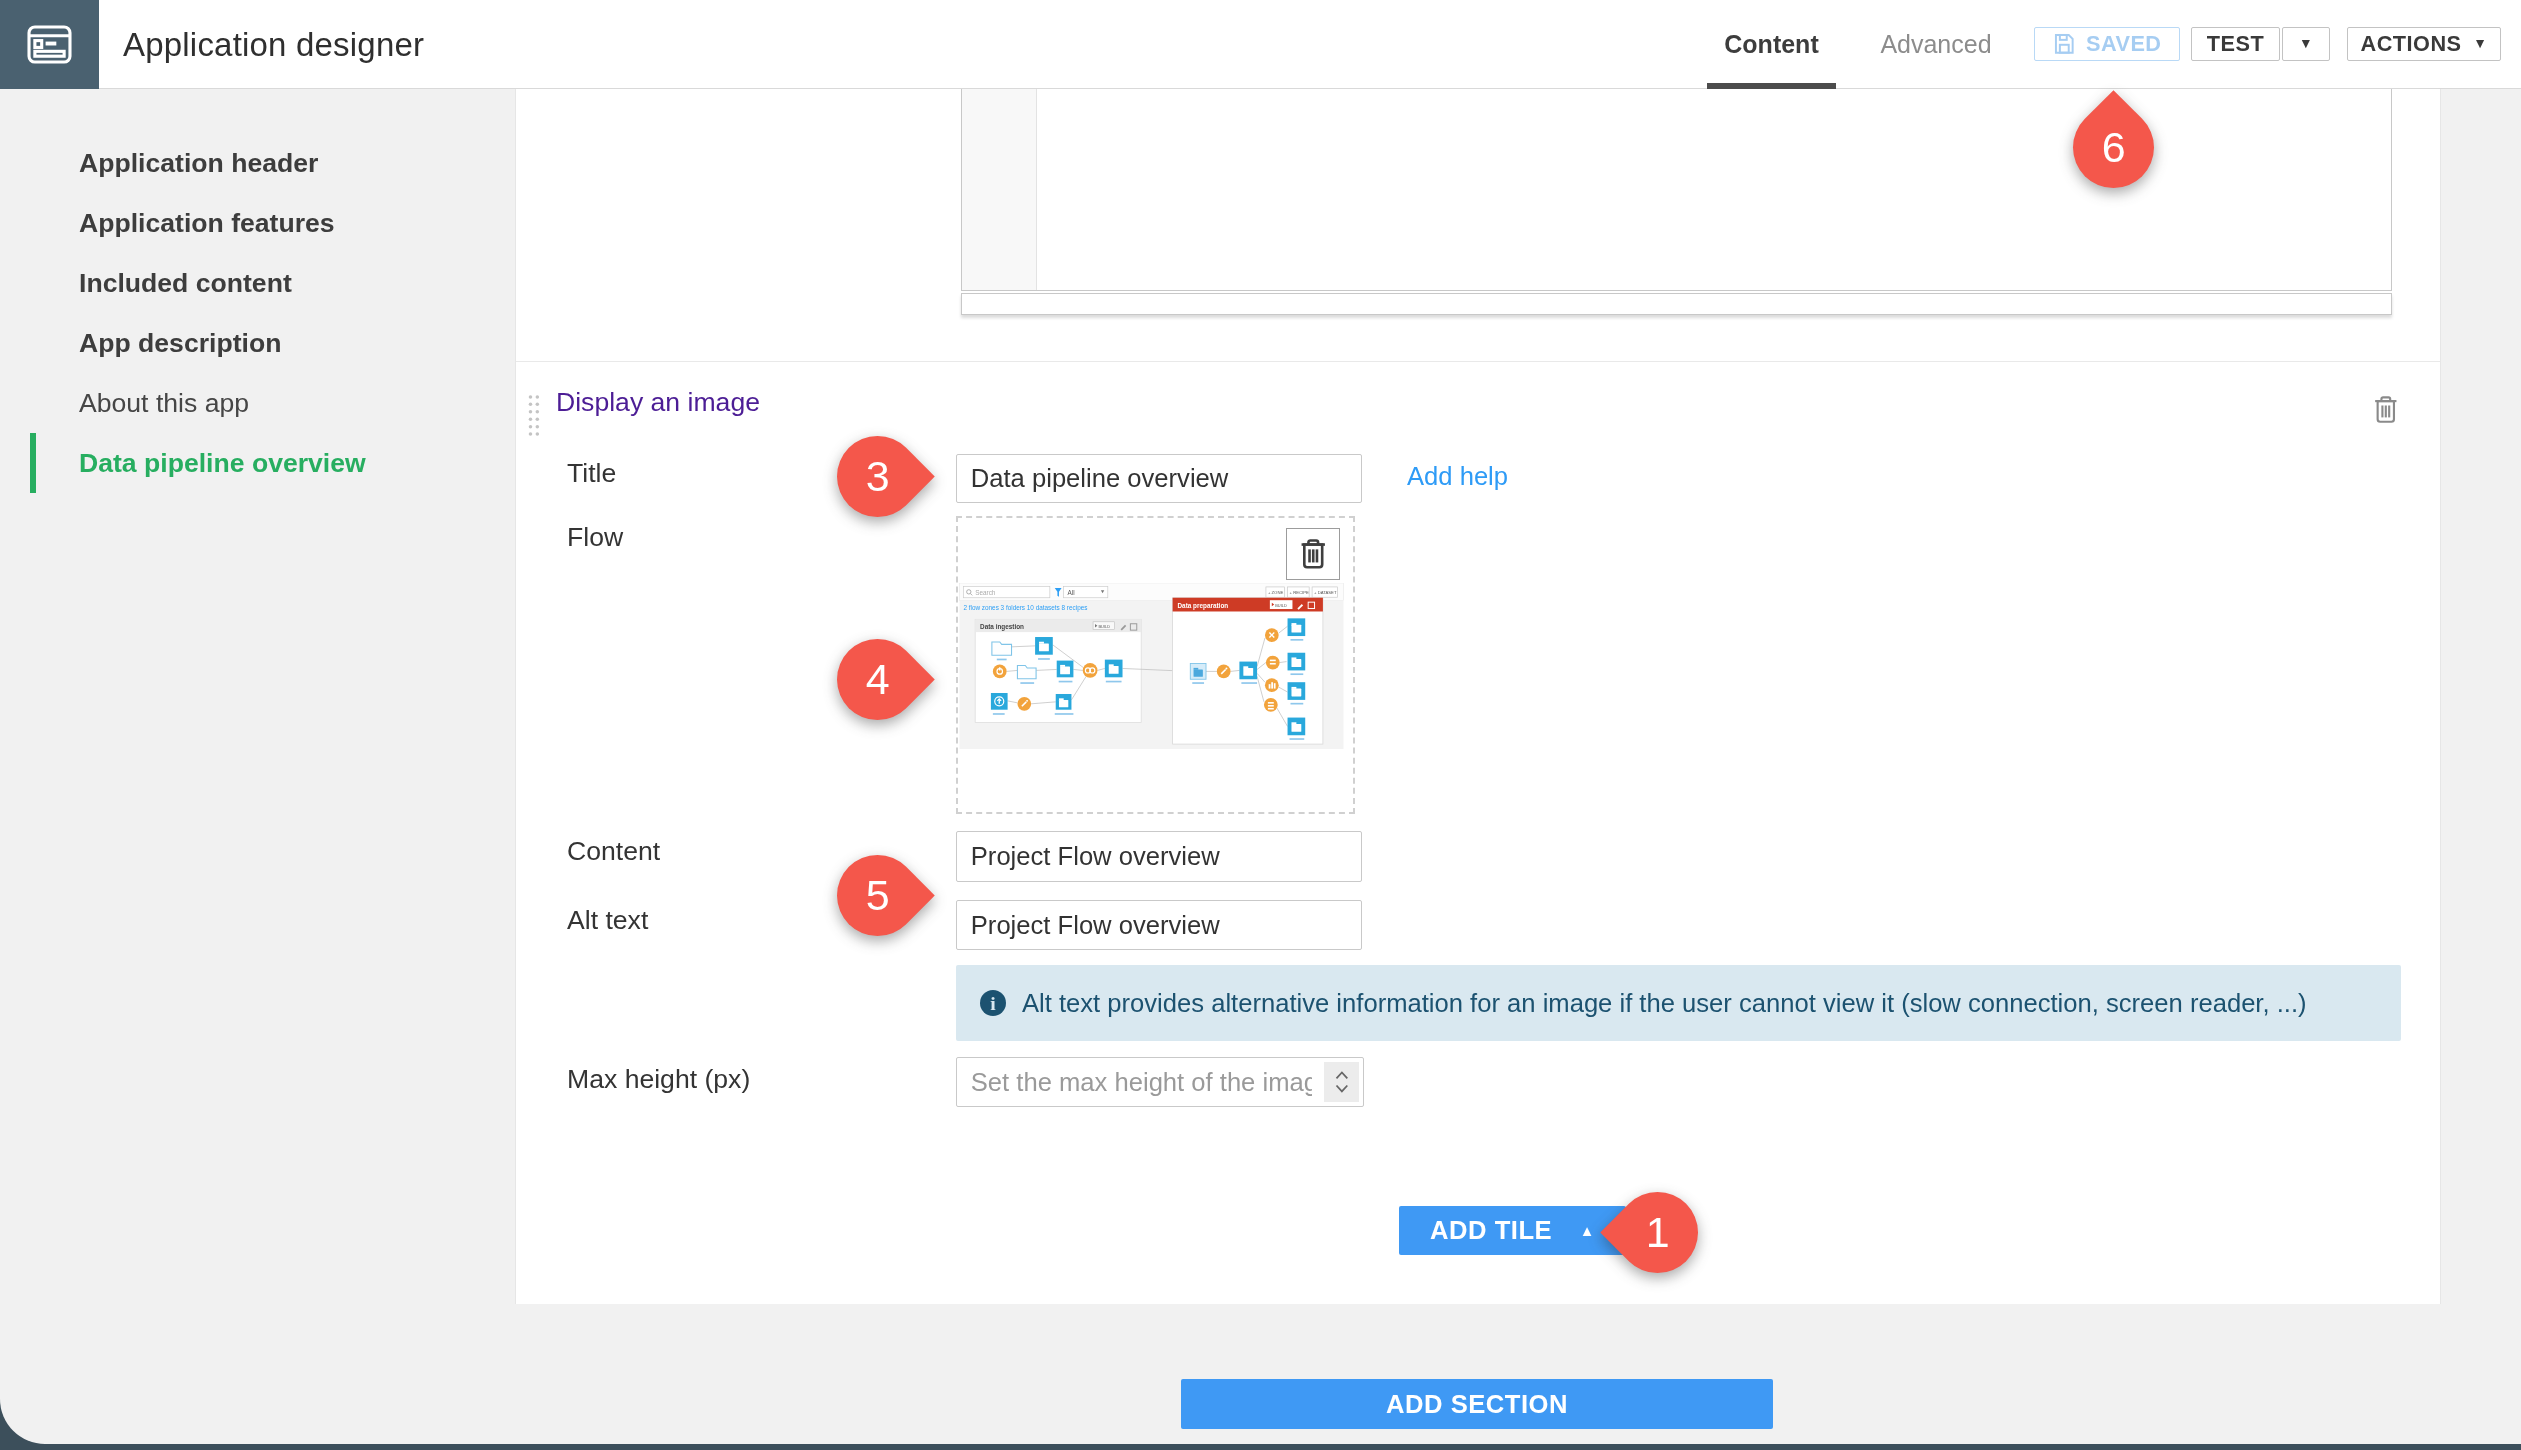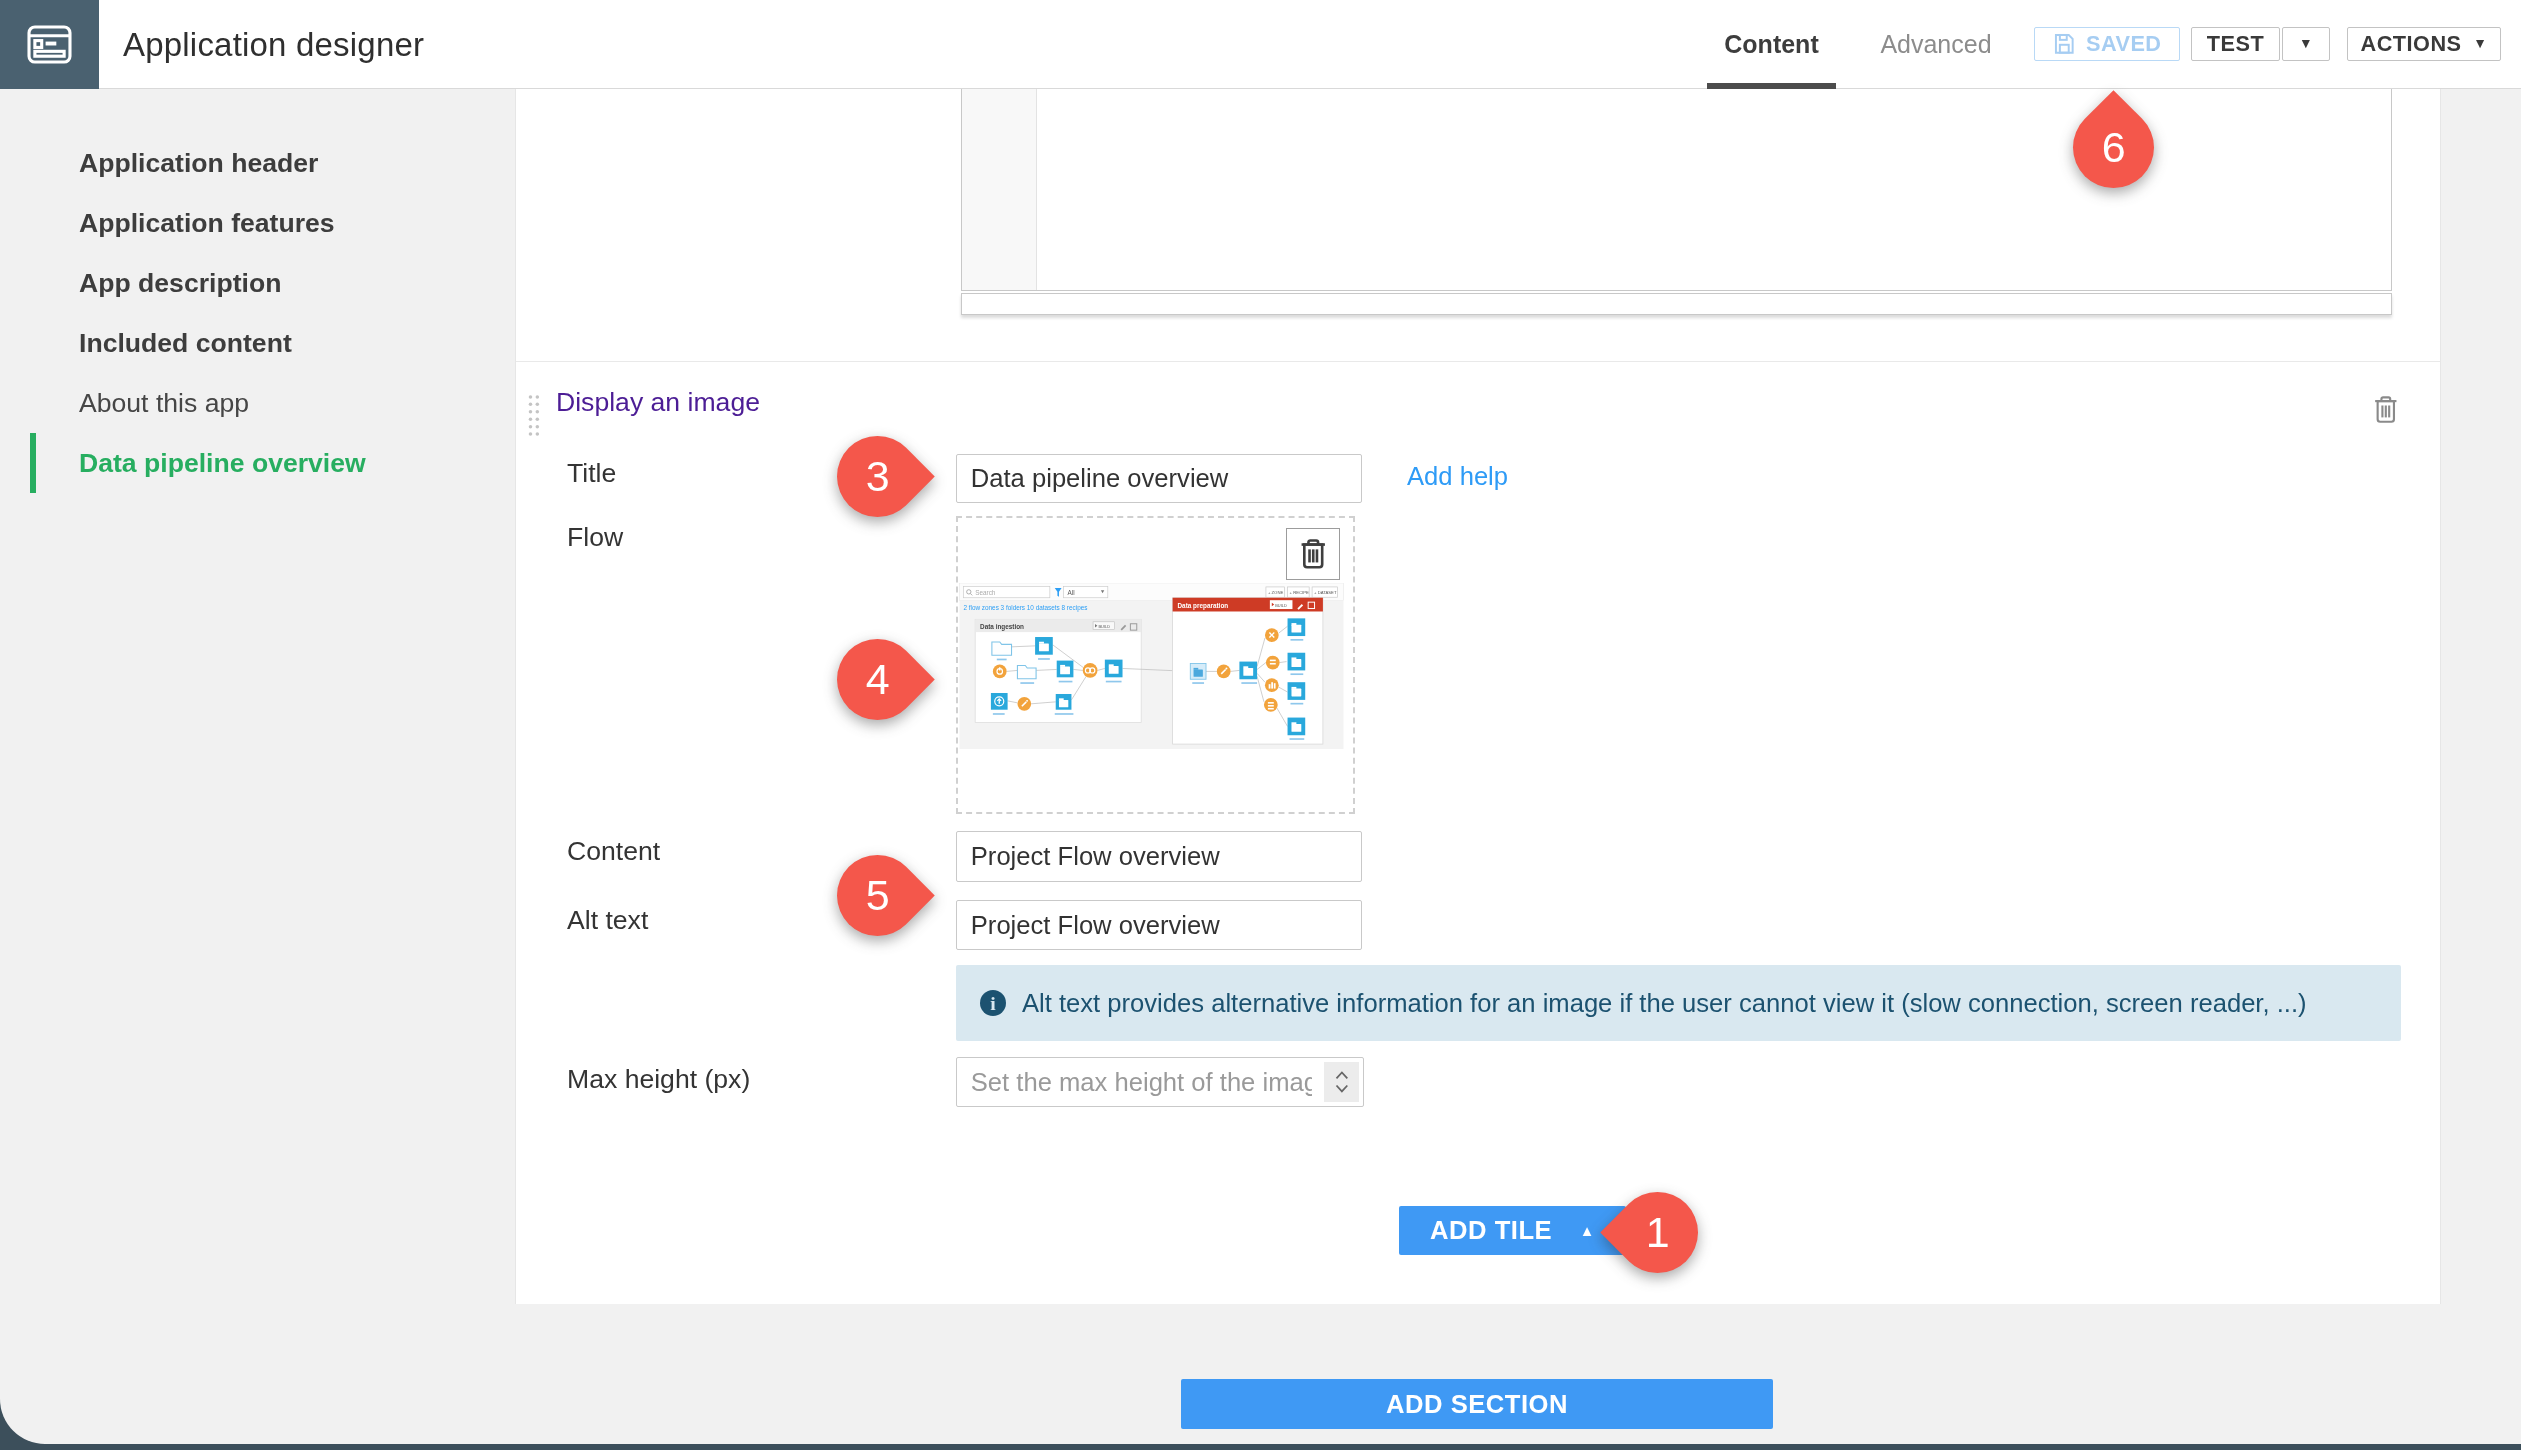--- a/index.html
+++ b/index.html
@@ -136,22 +136,22 @@
     </div>
     <div class="hbtn actions">
       <span>ACTIONS</span>
       <span class="caret-down">▼</span>
     </div>
   </header>
 
   <nav class="sidebar">
     <div class="item">Application header</div>
     <div class="item">Application features</div>
+    <div class="item">Included content</div>
     <div class="item">App description</div>
-    <div class="item">Included content</div>
     <div class="item regular">About this app</div>
     <div class="item active">Data pipeline overview</div>
   </nav>
 
   <main class="panel">
 
     <div class="editor-remnant">
       <div class="editor-gutter"></div>
     </div>
     <div class="editor-footer"></div>

